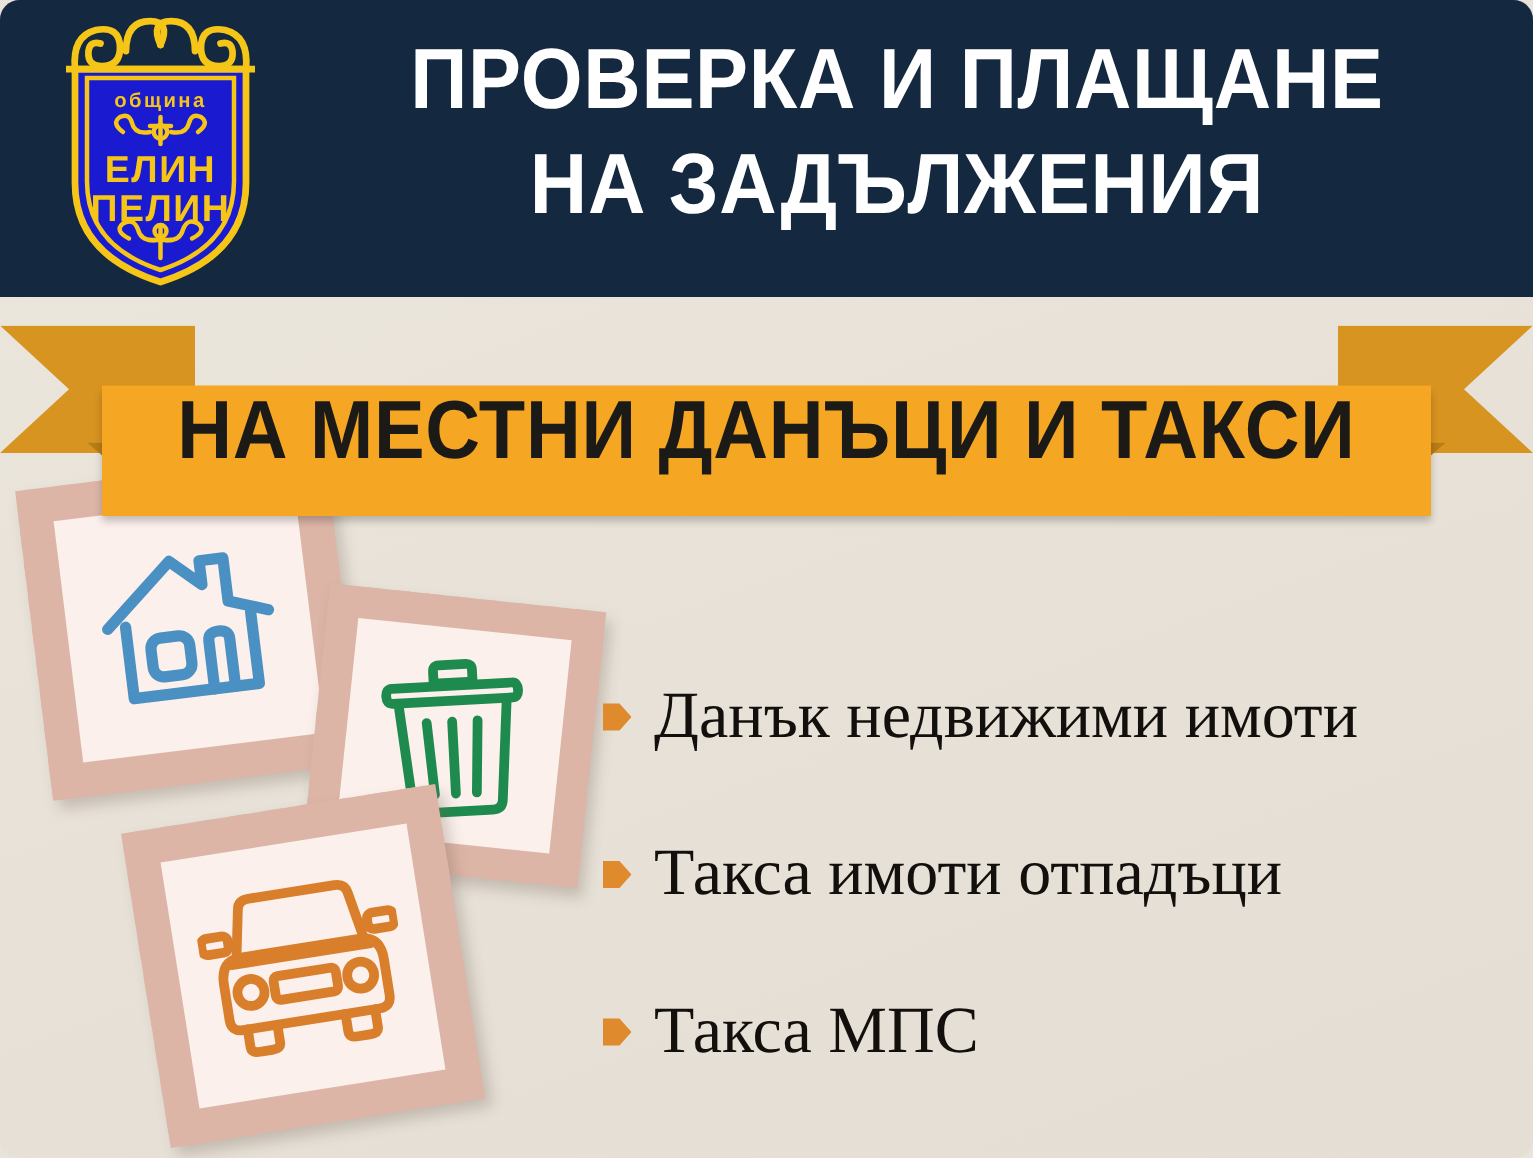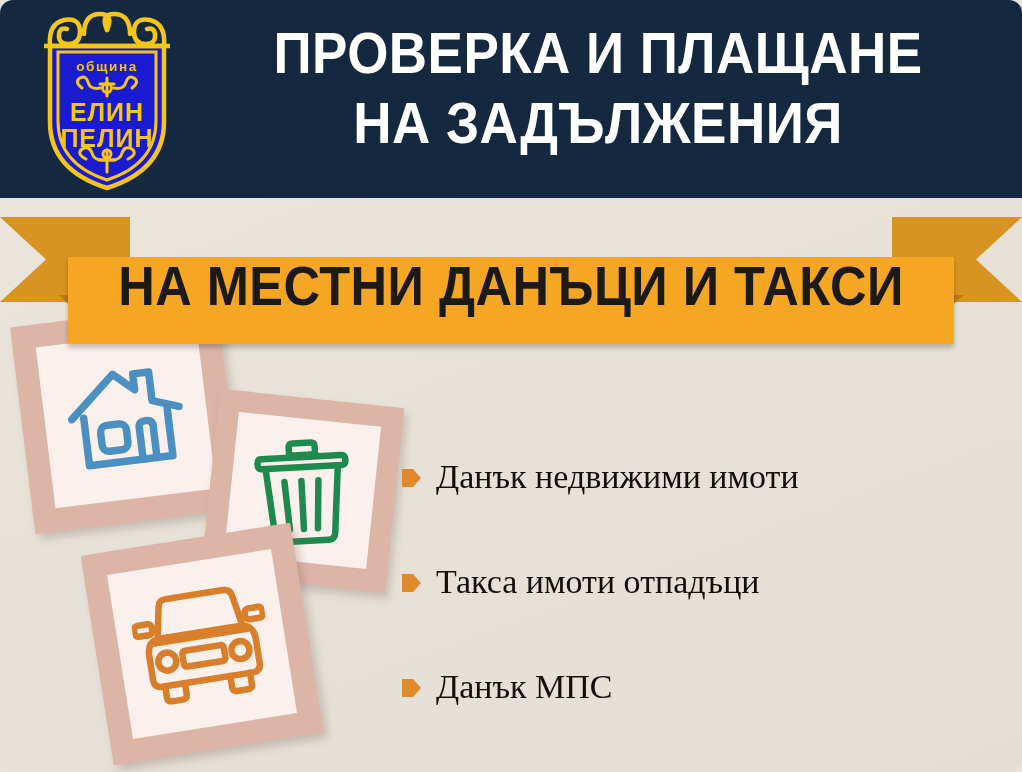--- a/index.html
+++ b/index.html
@@ -138,21 +138,21 @@
   }
   .bullet{
     flex:0 0 auto;
     width:19px;height:22px;
     margin-right:15px;
     margin-top:2px;
   }
   .item-label{
     color:#120f0d;
     font-family:"Liberation Serif", serif;
-    font-size:34px;
+    font-size:44px;
     line-height:50px;
     white-space:nowrap;
   }
 </style>
 </head>
 <body>
 
 <div id="stage">
 
   <div class="header">
@@ -403,18 +403,18 @@
       <svg class="bullet" viewBox="0 0 19 22">
         <path d="M0 2 L11 2 L19 11 L11 20 L0 20 Z" fill="#e08a2e"></path>
       </svg>
       <span class="item-label">Такса имоти отпадъци</span>
     </div>
 
     <div class="list-item">
       <svg class="bullet" viewBox="0 0 19 22">
         <path d="M0 2 L11 2 L19 11 L11 20 L0 20 Z" fill="#e08a2e"></path>
       </svg>
-      <span class="item-label">Данък МПС</span>
+      <span class="item-label">Такса МПС</span>
     </div>
 
   </div>
 
 </div>
 
 </body></html>

